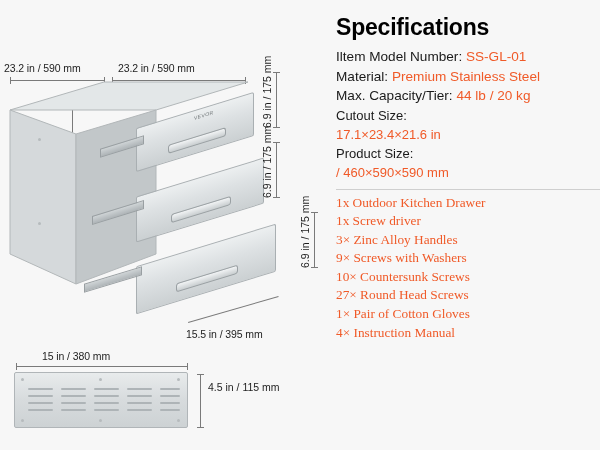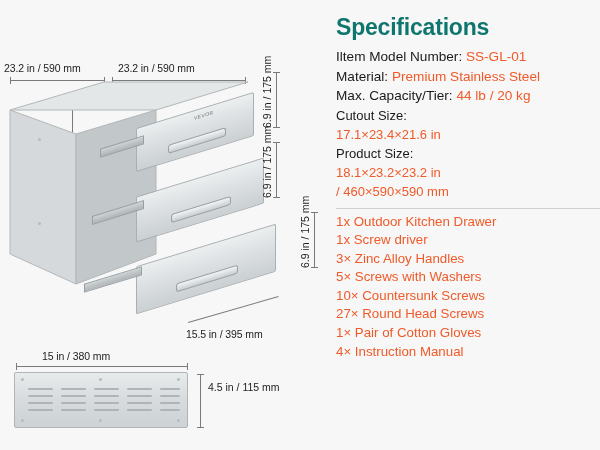--- a/index.html
+++ b/index.html
@@ -125,21 +125,21 @@
   
   .right-pane {
     position: absolute;
     left: 336px; top: 0;
     width: 264px; height: 450px;
   }
   h1.section-title {
     margin: 0;
     font-size: 23px;
     font-weight: bold;
-    color: #0f766e;
+    color: #000000;
     letter-spacing: -0.2px;
   }
   .spec-list { margin-top: 6px; }
   .spec-row {
     font-size: 13.6px;
     color: #1a1a1a;
     line-height: 19.5px;
     white-space: nowrap;
   }
   .spec-val { color: #f05a28; }
@@ -152,20 +152,21 @@
   .divider {
     border-top: 1px solid #cfcfcf;
     margin: 7px 0 4px 0;
   }
   .pkg-list { margin-top: 4px; }
   .pkg-item {
     font-size: 13.3px;
     color: #f05a28;
     line-height: 18.6px;
     white-space: nowrap;
+    font-family: Liberation Serif, serif;
   }
 </style>
 </head>
 <body>
 
 <div id="page">
 
   <div class="left-pane">
 
     <div class="dim" style="left:4px; top:62px;">23.2 in / 590 mm</div>
@@ -307,33 +308,32 @@
       </div>
 
 
       <div class="spec-block">
         <div>Cutout Size:</div>
         <span class="spec-val">17.1×23.4×21.6 in</span>
       </div>
 
       <div class="spec-block">
         <div>Product Size:</div>
-        <span class="spec-val">18.1×23.2×23.2 in</span>
         <span class="spec-val">/ 460×590×590 mm</span>
       </div>
     </div>
 
     <div class="divider"></div>
 
 
     <div class="pkg-list">
       <div class="pkg-item">1x Outdoor Kitchen Drawer</div>
       <div class="pkg-item">1x Screw driver</div>
       <div class="pkg-item">3× Zinc Alloy Handles</div>
-      <div class="pkg-item">5× Screws with Washers</div>
+      <div class="pkg-item">9× Screws with Washers</div>
       <div class="pkg-item">10× Countersunk Screws</div>
       <div class="pkg-item">27× Round Head Screws</div>
       <div class="pkg-item">1× Pair of Cotton Gloves</div>
       <div class="pkg-item">4× Instruction Manual</div>
     </div>
   </div>
 
 </div>
 
 </body></html>

